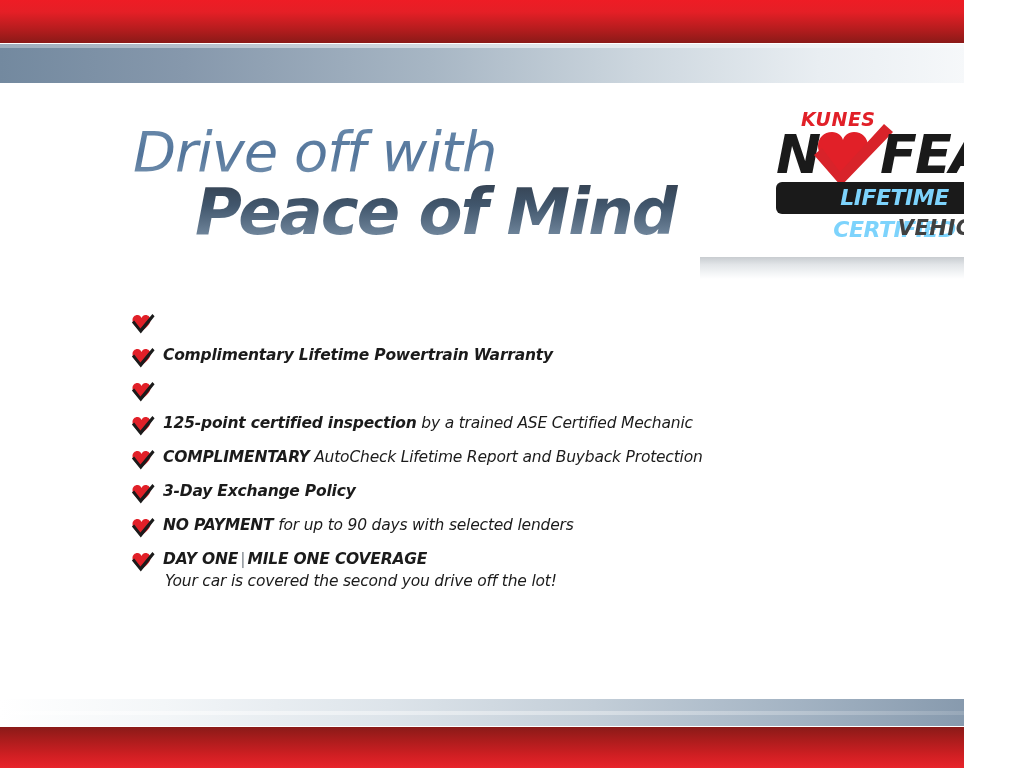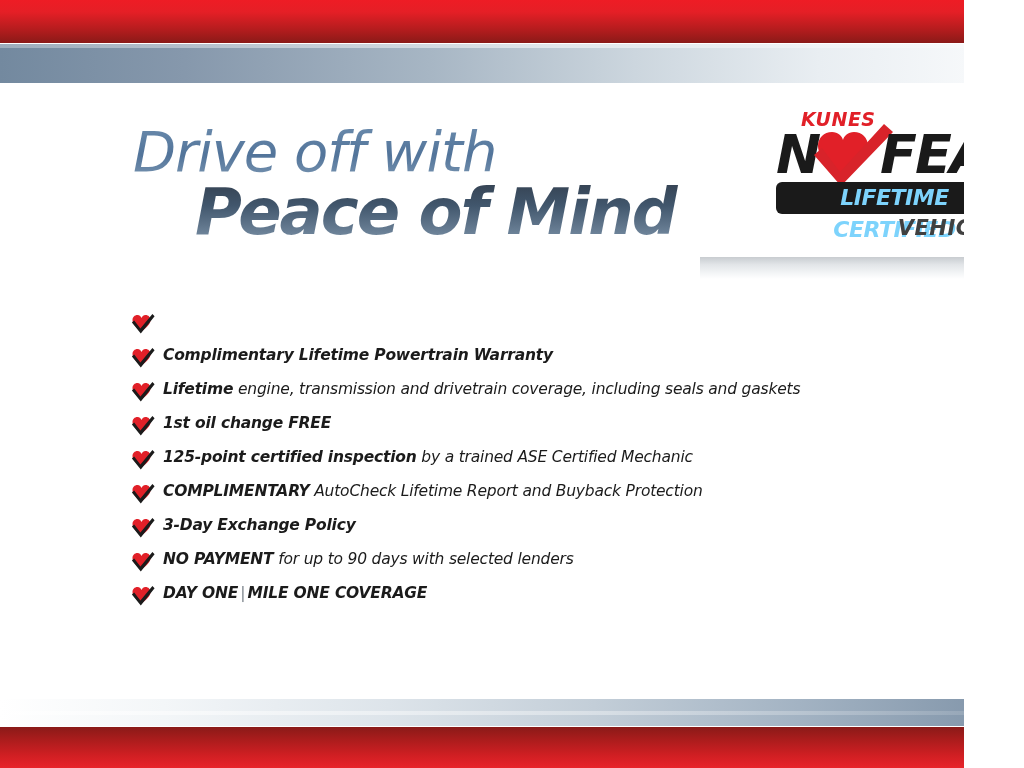--- a/index.html
+++ b/index.html
@@ -309,32 +309,22 @@
       <span class="bullet-text"><span class="b-strong">Complimentary Lifetime Powertrain Warranty</span><span class="b-rest"></span></span>
     </div>
 
     <div class="bullet-row">
       <span class="bullet-mark">
         <svg viewBox="0 0 24 21" width="24" height="21" xmlns="http://www.w3.org/2000/svg">
           <path d="M6.5 2 C3.6 2 1.5 4.2 1.5 7.2 C1.5 11.6 7.2 15.8 10.5 18.6 C13.8 15.8 19.5 11.6 19.5 7.2 C19.5 4.2 17.4 2 14.5 2 C12.3 2 11 3.6 10.5 5.1 C10 3.6 8.7 2 6.5 2 Z" fill="#e12028"></path>
           <path d="M3.2 7.6 L9.4 15.4 L21.4 0.9 L23.6 3.2 L9.8 20.4 L0.9 9.6 Z" fill="#1b1b1b"></path>
         </svg>
       </span>
-      <span class="bullet-text"><span class="b-strong">Lifetime</span><span class="b-rest"> engine, transmission and drivetrain coverage, including seals and gaskets</span></span>
-    </div>
-
-    <div class="bullet-row">
-      <span class="bullet-mark">
-        <svg viewBox="0 0 24 21" width="24" height="21" xmlns="http://www.w3.org/2000/svg">
-          <path d="M6.5 2 C3.6 2 1.5 4.2 1.5 7.2 C1.5 11.6 7.2 15.8 10.5 18.6 C13.8 15.8 19.5 11.6 19.5 7.2 C19.5 4.2 17.4 2 14.5 2 C12.3 2 11 3.6 10.5 5.1 C10 3.6 8.7 2 6.5 2 Z" fill="#e12028"></path>
-          <path d="M3.2 7.6 L9.4 15.4 L21.4 0.9 L23.6 3.2 L9.8 20.4 L0.9 9.6 Z" fill="#1b1b1b"></path>
-        </svg>
-      </span>
-      <span class="bullet-text"><span class="b-strong">1st oil change FREE</span><span class="b-rest"></span></span>
-    </div>
+    </div>
+
 
     <div class="bullet-row">
       <span class="bullet-mark">
         <svg viewBox="0 0 24 21" width="24" height="21" xmlns="http://www.w3.org/2000/svg">
           <path d="M6.5 2 C3.6 2 1.5 4.2 1.5 7.2 C1.5 11.6 7.2 15.8 10.5 18.6 C13.8 15.8 19.5 11.6 19.5 7.2 C19.5 4.2 17.4 2 14.5 2 C12.3 2 11 3.6 10.5 5.1 C10 3.6 8.7 2 6.5 2 Z" fill="#e12028"></path>
           <path d="M3.2 7.6 L9.4 15.4 L21.4 0.9 L23.6 3.2 L9.8 20.4 L0.9 9.6 Z" fill="#1b1b1b"></path>
         </svg>
       </span>
       <span class="bullet-text"><span class="b-strong">125-point certified inspection</span><span class="b-rest"> by a trained ASE Certified Mechanic</span></span>
     </div>
@@ -370,20 +360,21 @@
     </div>
 
     <div class="bullet-row">
       <span class="bullet-mark">
         <svg viewBox="0 0 24 21" width="24" height="21" xmlns="http://www.w3.org/2000/svg">
           <path d="M6.5 2 C3.6 2 1.5 4.2 1.5 7.2 C1.5 11.6 7.2 15.8 10.5 18.6 C13.8 15.8 19.5 11.6 19.5 7.2 C19.5 4.2 17.4 2 14.5 2 C12.3 2 11 3.6 10.5 5.1 C10 3.6 8.7 2 6.5 2 Z" fill="#e12028"></path>
           <path d="M3.2 7.6 L9.4 15.4 L21.4 0.9 L23.6 3.2 L9.8 20.4 L0.9 9.6 Z" fill="#1b1b1b"></path>
         </svg>
       </span>
       <span class="bullet-text"><span class="b-strong">DAY ONE</span><span class="b-sep">|</span><span class="b-strong">MILE ONE COVERAGE</span></span>
+      <div class="bullet-sub">Your car is covered the second you drive off the lot!</div>
     </div>
 
   </div>
 
   <div class="bot-gray"></div>
   <div class="bot-gray-hl"></div>
   <div class="bot-red"></div>
 
 </div>
 

